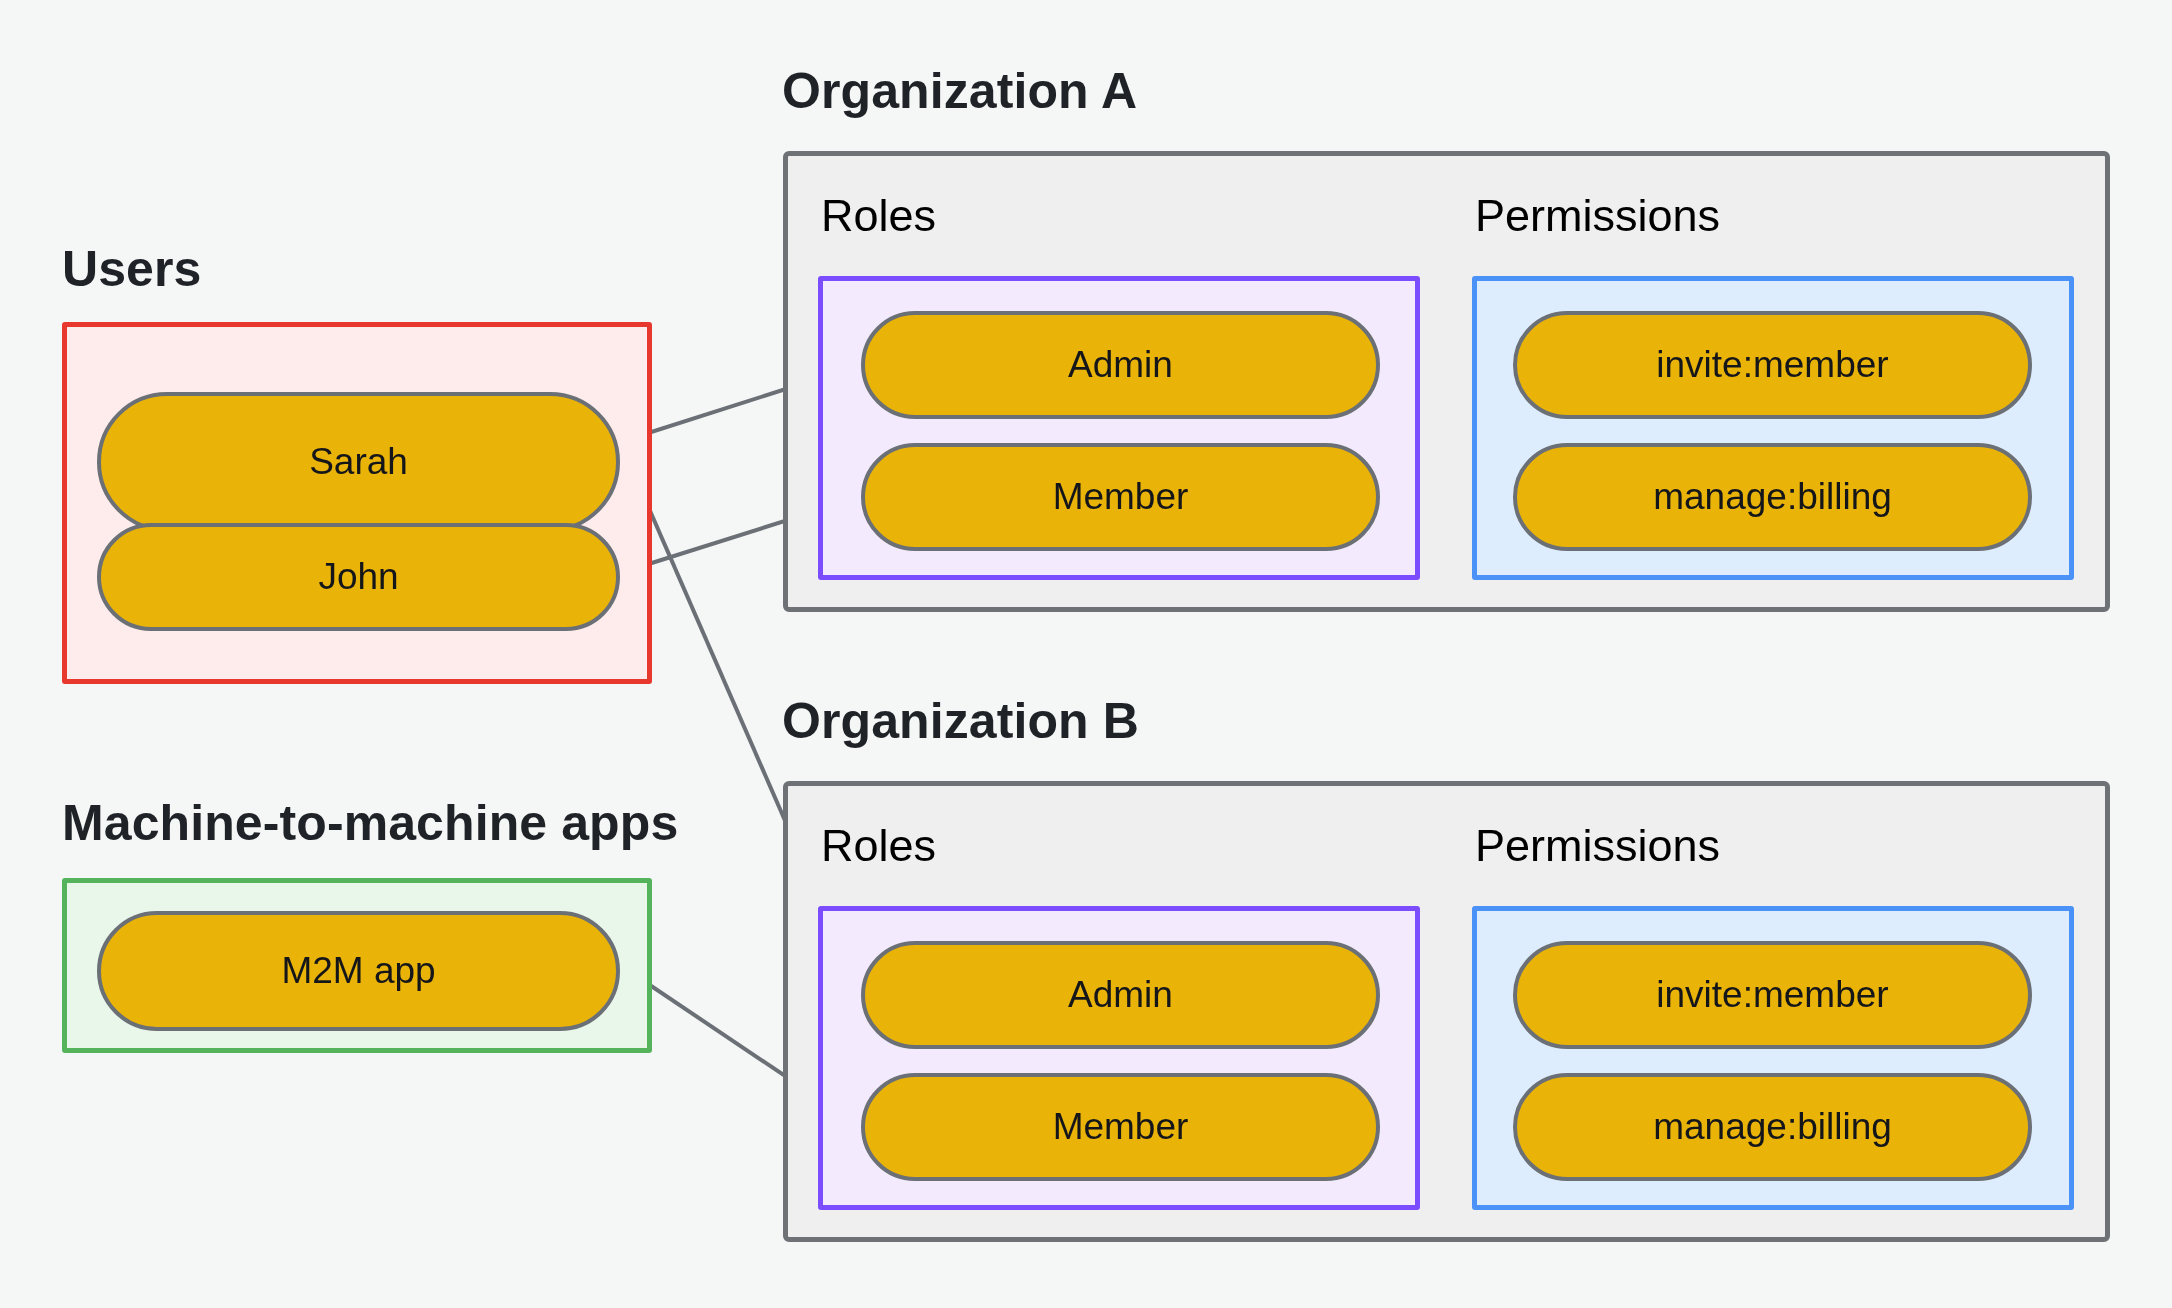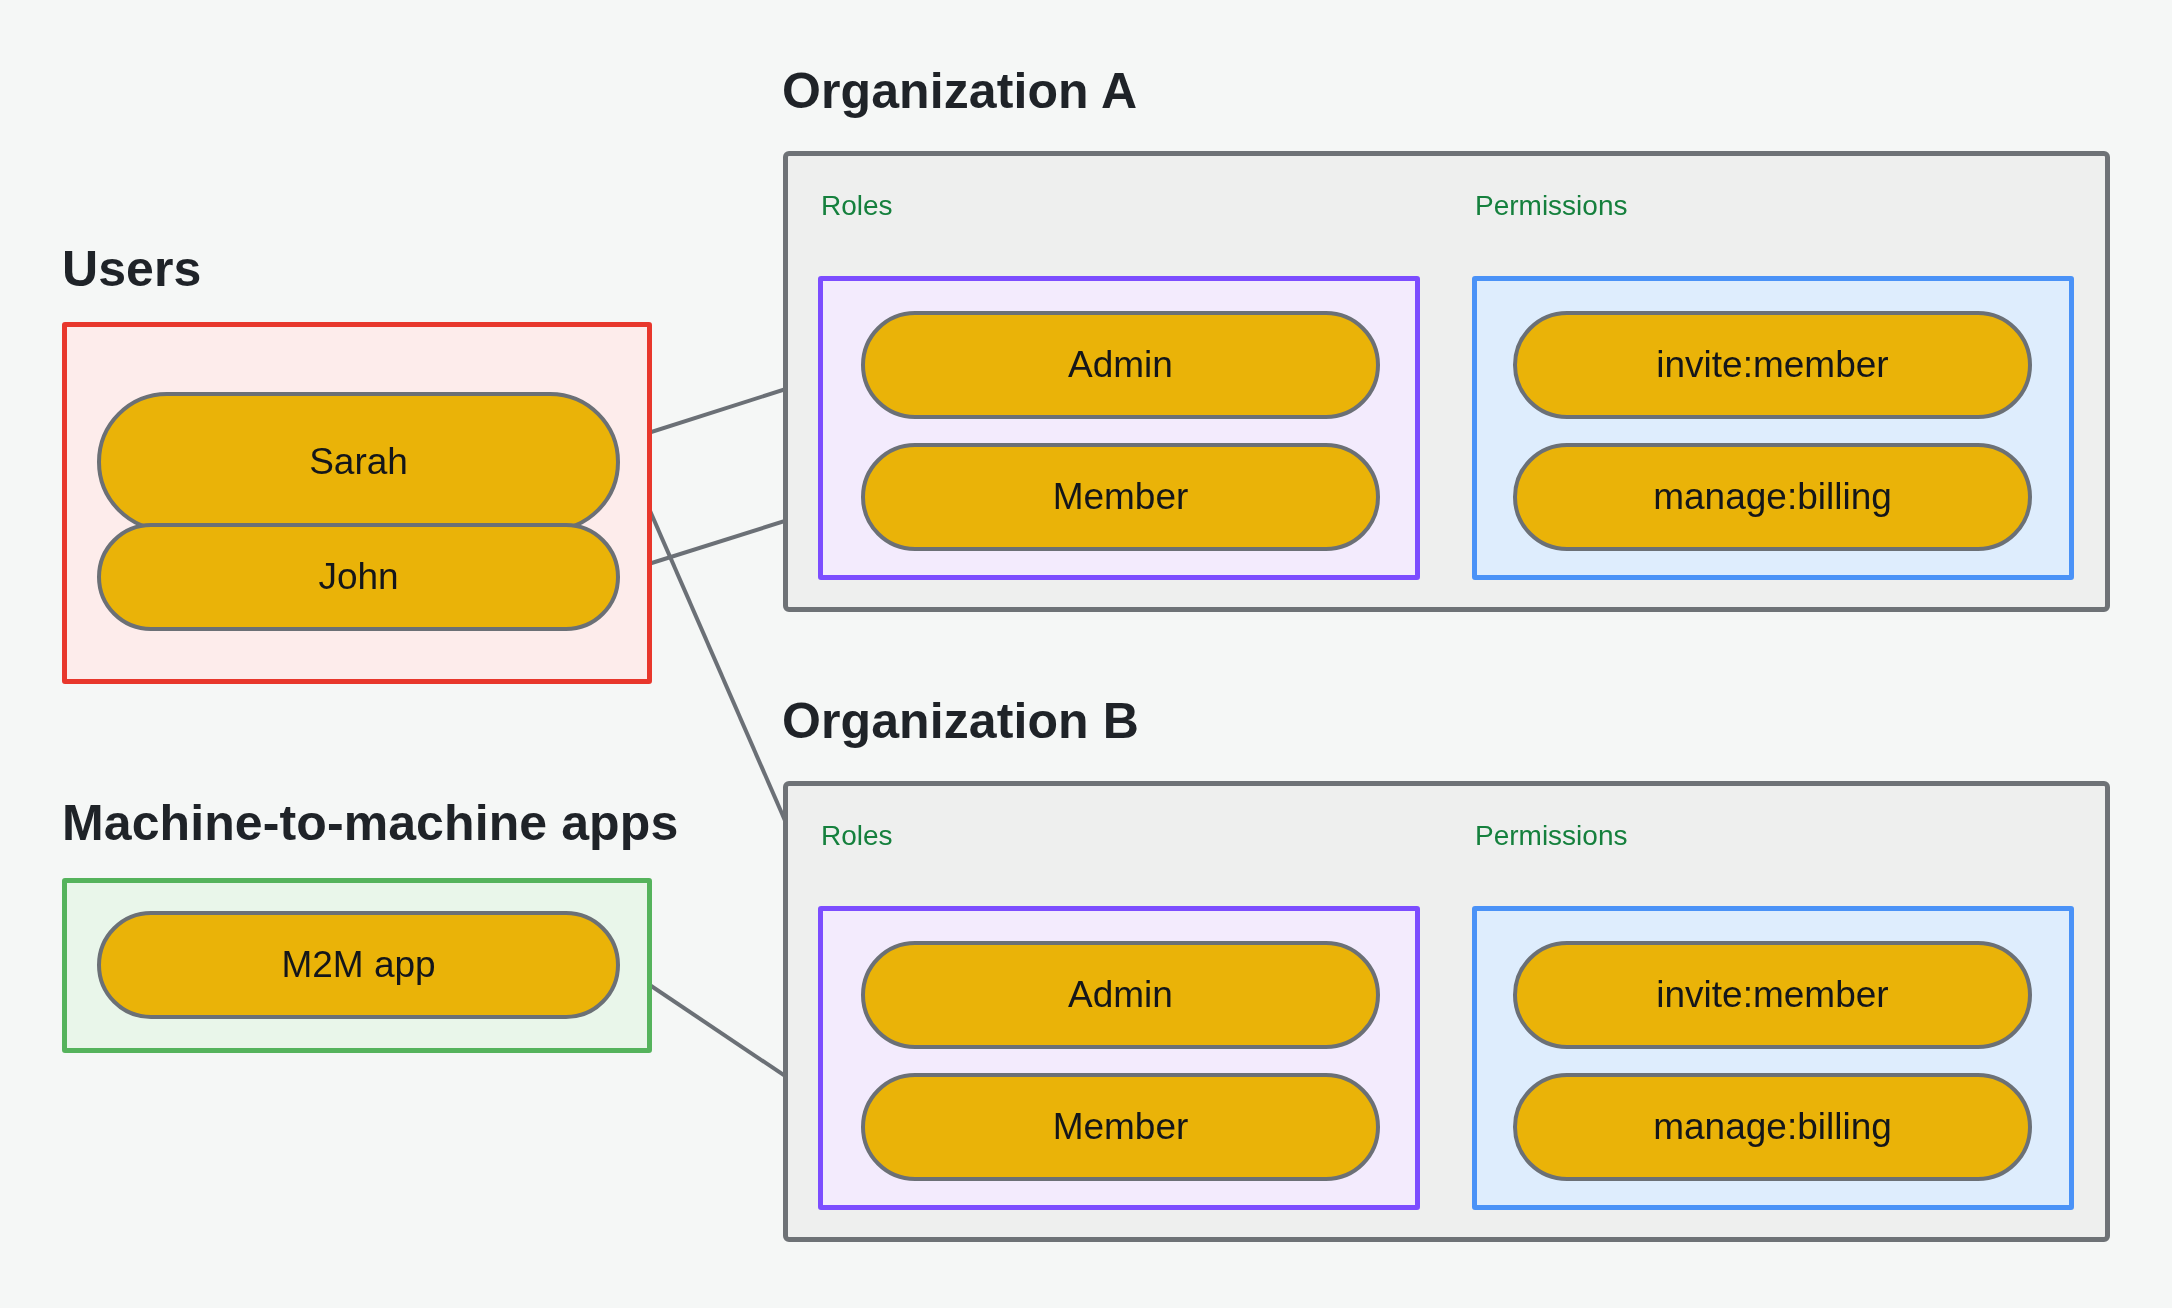--- a/index.html
+++ b/index.html
@@ -25,23 +25,23 @@
   .grp-title {
     position: absolute;
     font-size: 50px;
     font-weight: 600;
     color: #1f2328;
     letter-spacing: .1px;
     white-space: nowrap;
   }
   .sub-title {
     position: absolute;
-    font-size: 28px;
+    font-size: 45px;
     font-weight: 400;
-    color: #15803d;
+    color: #000000;
     white-space: nowrap;
   }
   .box {
     position: absolute;
     box-sizing: border-box;
     border-radius: 3px;
   }
   .box-users     { border: 5px solid #e8372c; background: #fdeceb; }
   .box-m2m       { border: 5px solid #55b35c; background: #e9f6ea; }
   .box-org       { border: 5px solid #6e7276; background: #eeefee; border-radius: 6px; }
@@ -102,21 +102,21 @@
     </g>
   </svg>
 
   <div class="grp-title" style="left:62px; top:240px;">Users</div>
   <div class="box box-users" style="left:62px; top:322px; width:590px; height:362px;"></div>
   <div class="pill" style="left:97px; top:392px; width:523px; height:140px;">Sarah</div>
   <div class="pill" style="left:97px; top:523px; width:523px; height:108px;">John</div>
 
   <div class="grp-title" style="left:62px; top:794px;">Machine-to-machine apps</div>
   <div class="box box-m2m" style="left:62px; top:878px; width:590px; height:175px;"></div>
-  <div class="pill" style="left:97px; top:911px; width:523px; height:108px;">M2M app</div>
+  <div class="pill" style="left:97px; top:911px; width:523px; height:120px;">M2M app</div>
 
   <div class="grp-title" style="left:782px; top:62px;">Organization A</div>
   <div class="box box-org" style="left:783px; top:151px; width:1327px; height:461px;"></div>
 
   <div class="sub-title" style="left:821px; top:190px;">Roles</div>
   <div class="box box-roles" style="left:818px; top:276px; width:602px; height:304px;"></div>
   <div class="pill" style="left:861px; top:311px; width:519px; height:108px;">Admin</div>
   <div class="pill" style="left:861px; top:443px; width:519px; height:108px;">Member</div>
 
   <div class="sub-title" style="left:1475px; top:190px;">Permissions</div>

